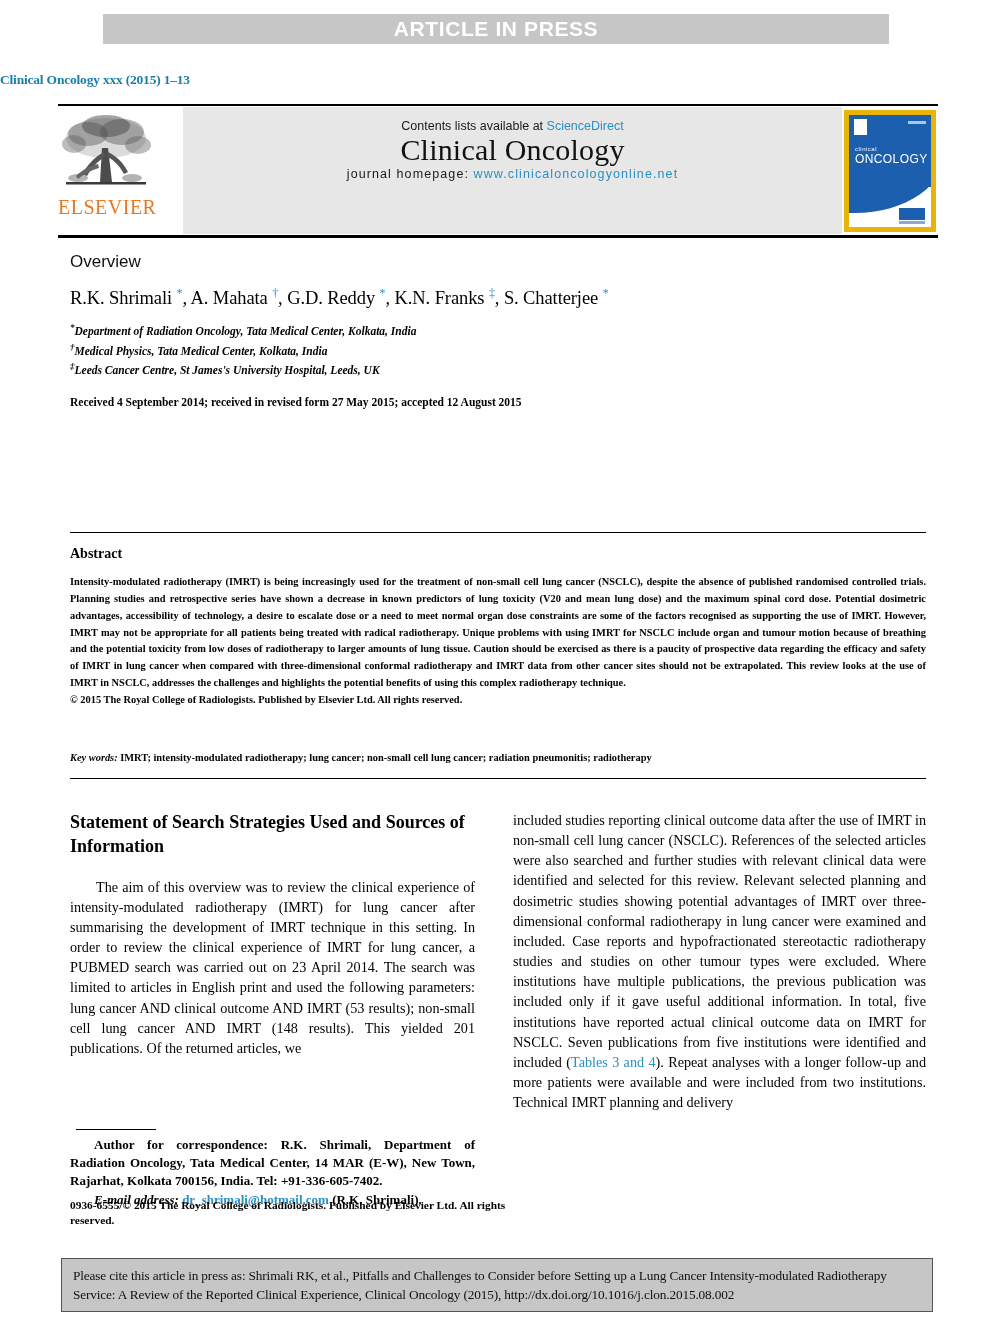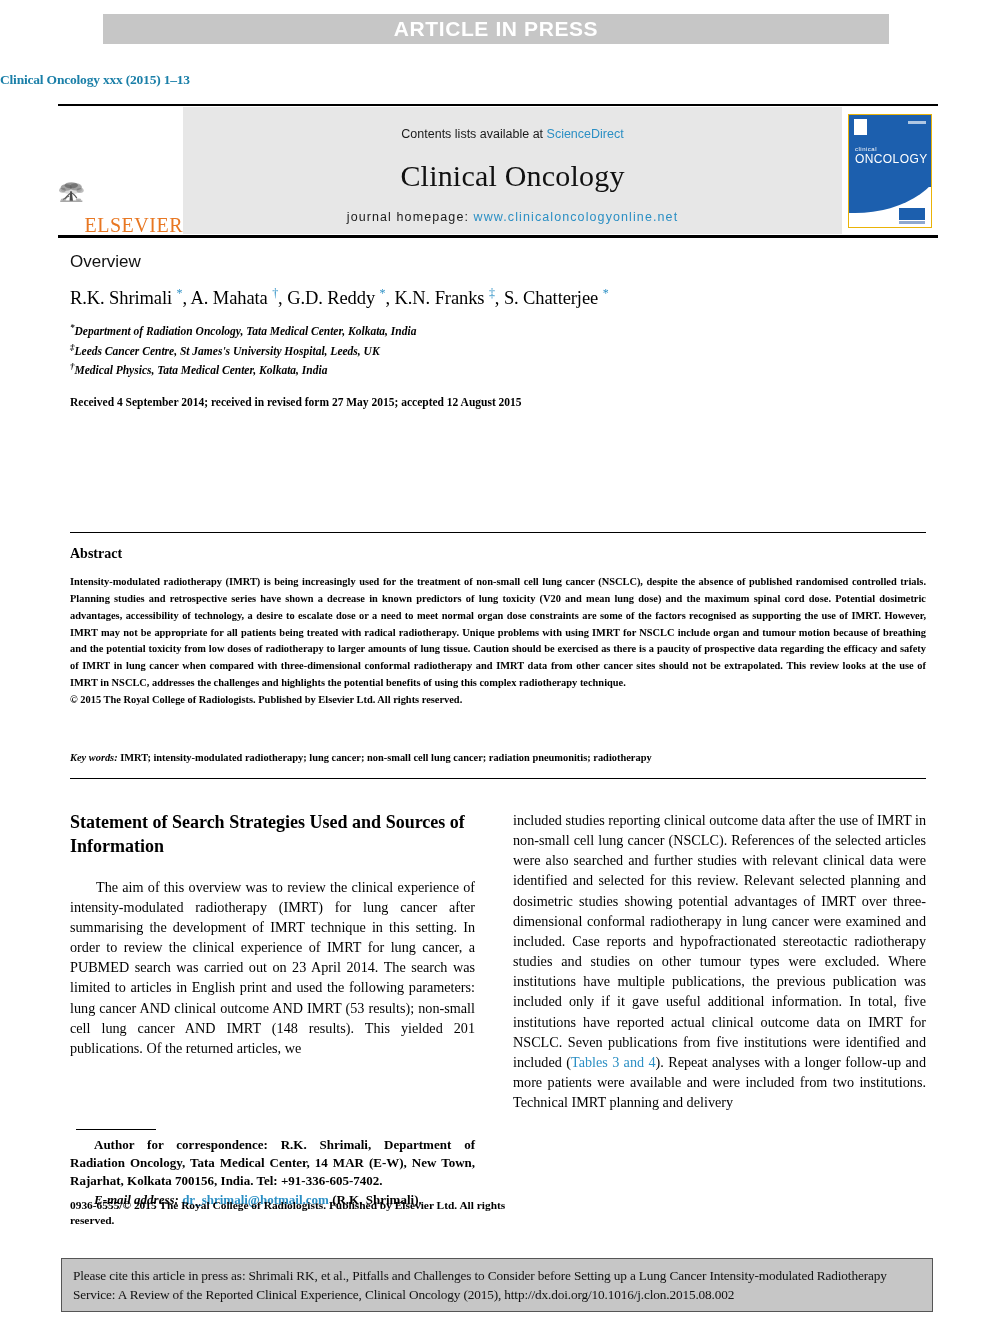--- a/index.html
+++ b/index.html
@@ -66,44 +66,43 @@
     border-bottom: 3.5px solid #000;
     height: 134px;
     box-sizing: border-box;
     display: flex;
     align-items: stretch;
   }
   .elsevier-cell {
     width: 125px;
     flex: 0 0 125px;
     display: flex;
-    flex-direction: row;
-    align-items: flex-end;
+    flex-direction: column;
+    align-items: flex-start;
     justify-content: flex-start;
     padding-top: 6px;
     box-sizing: border-box;
     background: #fff;
   }
   .tree-svg { display:block; }
   .elsevier-word {
     font-family: "Liberation Serif", serif;
     color: #e87722;
     font-size: 20px;
     letter-spacing: 0.5px;
     line-height: 1;
     margin-top: 1px;
   }
   .center-cell {
     flex: 1 1 auto;
     background: #e7e7e7;
     display: flex;
     flex-direction: column;
     align-items: center;
-    justify-content: space-between;
-    padding: 20px 0 10px 0;
+    padding: 12px 0 10px 0;
     box-sizing: border-box;
     margin: 1px 0;
   }
   .contents-line {
     font-family: "Liberation Sans", sans-serif;
     font-size: 12.5px;
     color: #1a1a1a;
   }
   .contents-line .sd {
     color: #2b8fc4;
@@ -127,21 +126,21 @@
     width: 96px;
     flex: 0 0 96px;
     display: flex;
     align-items: center;
     justify-content: center;
     background: #fff;
   }
   .cover-box {
     width: 82px;
     height: 112px;
-    border: 1px solid #eab308;
+    border: 5px solid #eab308;
     position: relative;
     overflow: hidden;
     background: #1c5fae;
   }
   .cover-white-bottom {
     position: absolute;
     left: 0; bottom: 0;
     width: 100%; height: 40px;
     background: #ffffff;
   }
@@ -442,22 +441,22 @@
         <div class="cover-badge2"></div>
       </div>
     </div>
   </div>
 
   <div class="content">
     <div class="overview-label">Overview</div>
     <div class="authors">R.K. Shrimali <sup>*</sup>, A. Mahata <sup>†</sup>, G.D. Reddy <sup>*</sup>, K.N. Franks <sup>‡</sup>, S. Chatterjee <sup>*</sup></div>
     <div class="affils">
         <div><sup>*</sup>Department of Radiation Oncology, Tata Medical Center, Kolkata, India</div>
+        <div><sup>†</sup>Medical Physics, Tata Medical Center, Kolkata, India</div>
         <div><sup>‡</sup>Leeds Cancer Centre, St James's University Hospital, Leeds, UK</div>
-        <div><sup>†</sup>Medical Physics, Tata Medical Center, Kolkata, India</div>
       </div>
     <div class="received">Received 4 September 2014; received in revised form 27 May 2015; accepted 12 August 2015</div>
   </div>
 
   <div class="abstract-rule-top"></div>
   <div class="abstract-block">
     <div class="abstract-heading">Abstract</div>
     <div class="abstract-body">Intensity-modulated radiotherapy (IMRT) is being increasingly used for the treatment of non-small cell lung cancer (NSCLC), despite the absence of published randomised controlled trials. Planning studies and retrospective series have shown a decrease in known predictors of lung toxicity (V20 and mean lung dose) and the maximum spinal cord dose. Potential dosimetric advantages, accessibility of technology, a desire to escalate dose or a need to meet normal organ dose constraints are some of the factors recognised as supporting the use of IMRT. However, IMRT may not be appropriate for all patients being treated with radical radiotherapy. Unique problems with using IMRT for NSCLC include organ and tumour motion because of breathing and the potential toxicity from low doses of radiotherapy to larger amounts of lung tissue. Caution should be exercised as there is a paucity of prospective data regarding the efficacy and safety of IMRT in lung cancer when compared with three-dimensional conformal radiotherapy and IMRT data from other cancer sites should not be extrapolated. This review looks at the use of IMRT in NSCLC, addresses the challenges and highlights the potential benefits of using this complex radiotherapy technique.</div>
     <div class="copyright-line">© 2015 The Royal College of Radiologists. Published by Elsevier Ltd. All rights reserved.</div>
   </div>

